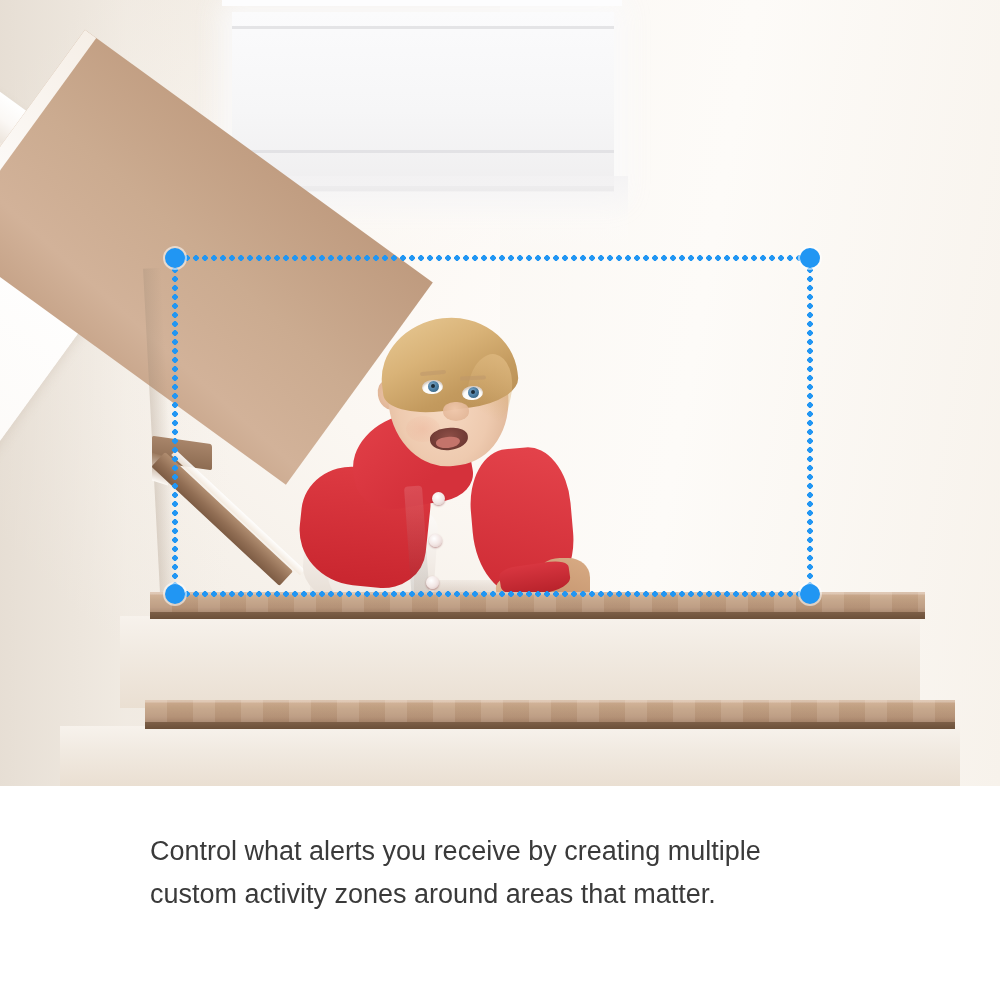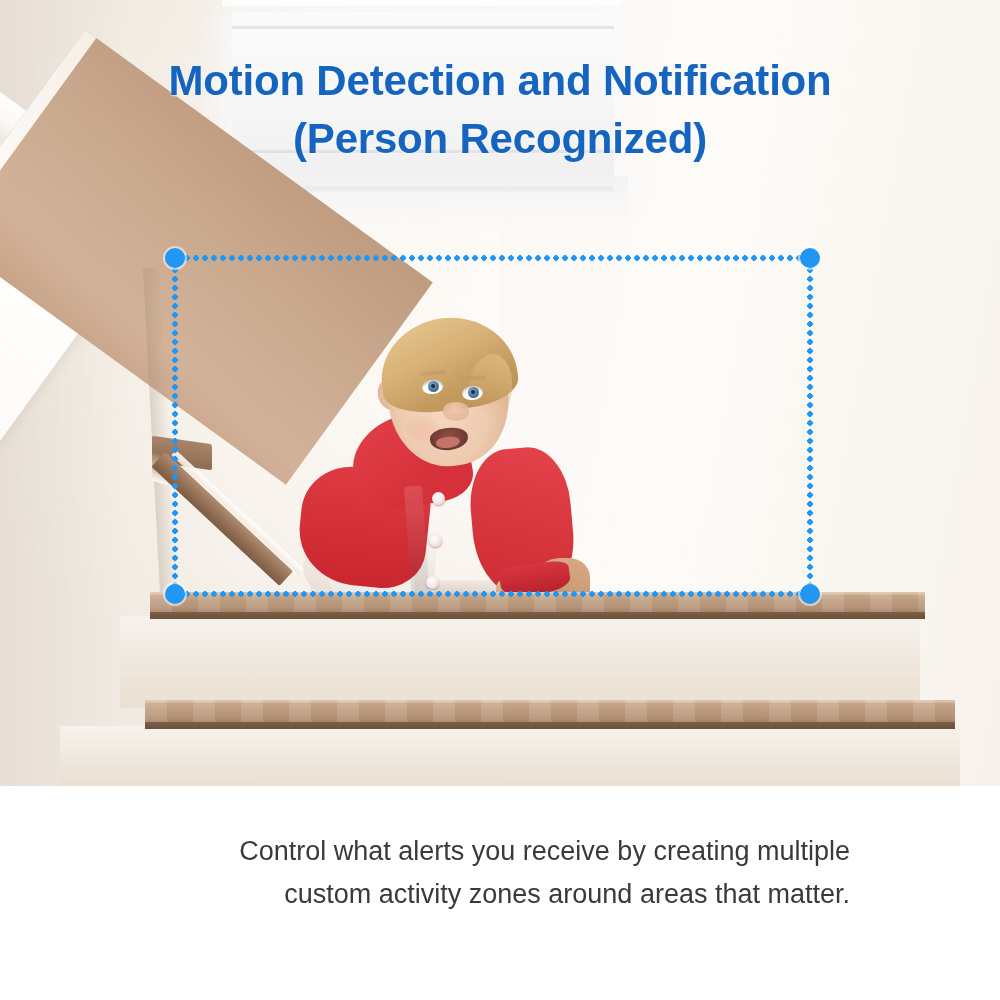--- a/index.html
+++ b/index.html
@@ -406,21 +406,21 @@
 
   
   .caption-area {
     position: absolute;
     left: 0; top: 786px; width: 1000px; height: 214px;
     background: #ffffff;
   }
   .caption {
     position: absolute;
     left: 150px; top: 44px; width: 700px;
-    text-align: right;
+    text-align: left;
     color: #3a3a3a;
     font-family: "Liberation Sans", sans-serif;
     font-size: 27px;
     line-height: 43px;
     font-weight: normal;
   }
 </style>
 </head>
 <body>
 
@@ -503,21 +503,19 @@
       <div class="zline h" style="left:175px; top:591px; width:637px;"></div>
       <div class="zline v" style="left:172px; top:258px; height:336px;"></div>
       <div class="zline v" style="left:807px; top:258px; height:336px;"></div>
 
       <div class="zhandle" style="left:165px; top:248px;"></div>
       <div class="zhandle" style="left:800px; top:248px;"></div>
       <div class="zhandle" style="left:165px; top:584px;"></div>
       <div class="zhandle" style="left:800px; top:584px;"></div>
     </div>
 
-    <div class="title">Motion Detection and Notification
-(Person Recognized)</div>
   </div>
 
   <div class="caption-area">
     <div class="caption">Control what alerts you receive by creating multiple custom activity zones around areas that matter.</div>
   </div>
 
 </div>
 
 </body></html>

